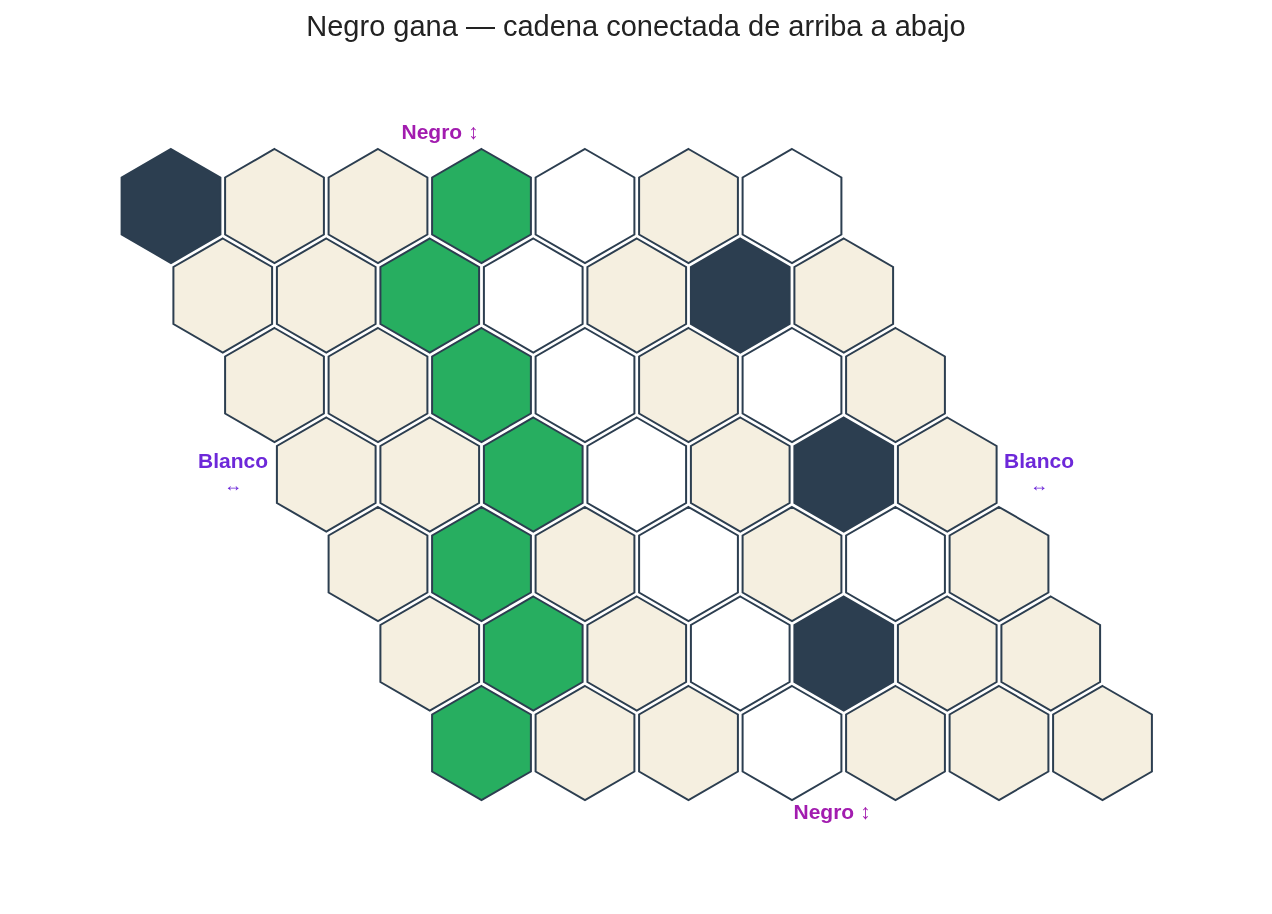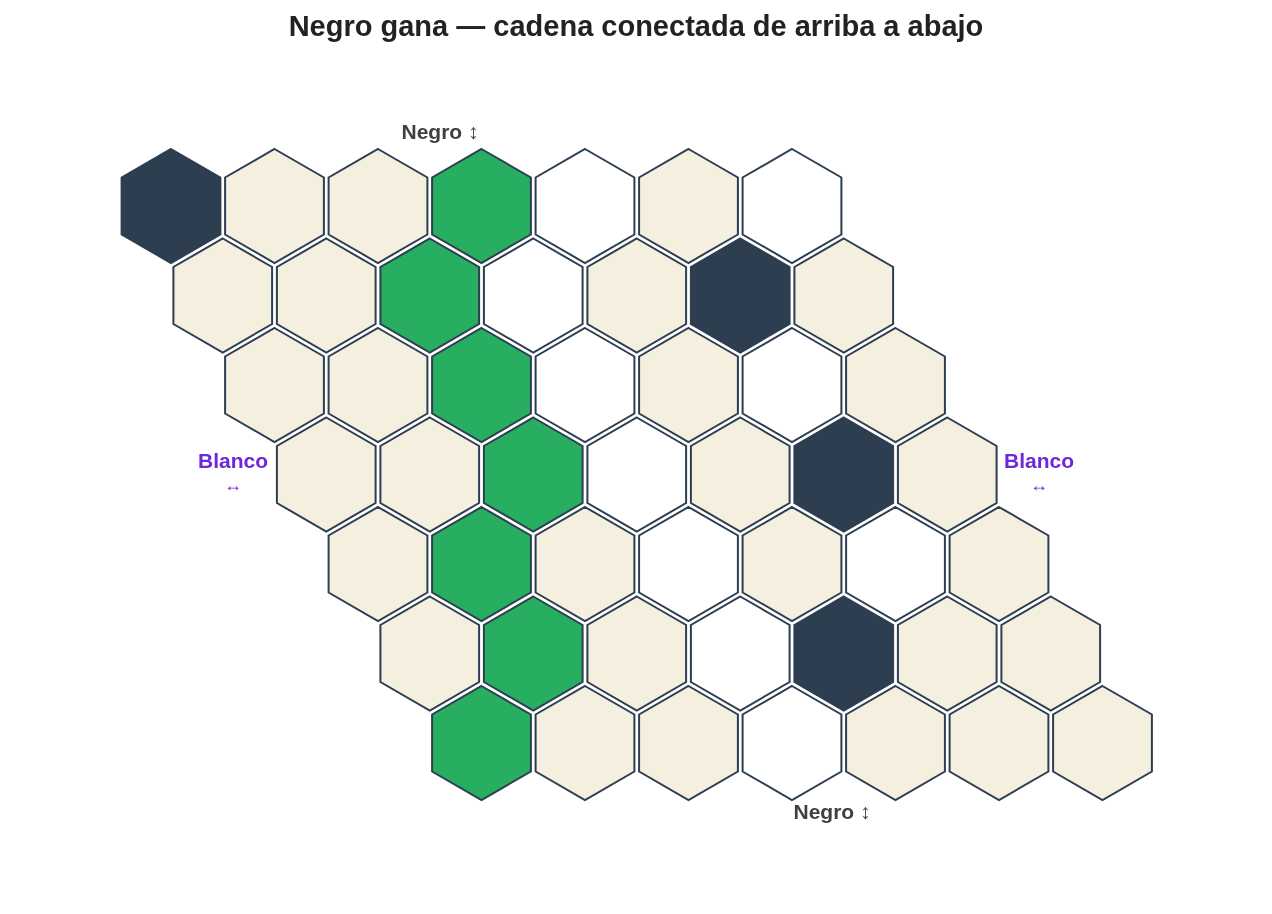--- a/index.html
+++ b/index.html
@@ -1,20 +1,20 @@
 <!DOCTYPE html>
 <html><head>
 <meta charset="utf-8">
 <style>
   html, body { margin: 0; padding: 0; background: #ffffff; }
   body { width: 1272px; height: 914px; position: relative; overflow: hidden; font-family: "Liberation Sans", sans-serif; }
-  .title { position: absolute; left: 0; top: 10px; width: 1272px; text-align: center; font-size: 29px; font-weight: bold; color: #222222; }
+  .title { position: absolute; left: 0; top: 10px; width: 1272px; text-align: center; font-size: 29px; font-weight: normal; color: #222222; }
   svg.board { position: absolute; left: 0; top: 0; }
   .label { position: absolute; font-weight: bold; font-size: 21px; text-align: center; white-space: nowrap; }
-  .label-negro { color: #404040; }
+  .label-negro { color: #a21caf; }
   .label-blanco { color: #6d28d9; line-height: 24px; }
   .label-blanco .arrow { display: block; font-size: 18px; font-weight: normal; }
 </style>
 </head>
 <body>
 
 <div class="title">Negro gana — cadena conectada de arriba a abajo</div>
 
 <svg class="board" id="board" width="1272" height="914" xmlns="http://www.w3.org/2000/svg">
     <polygon points="171.0,149.0 220.4,177.5 220.4,234.5 171.0,263.0 121.6,234.5 121.6,177.5" fill="#2c3e50" stroke="#2c3e50" stroke-width="2"></polygon>

